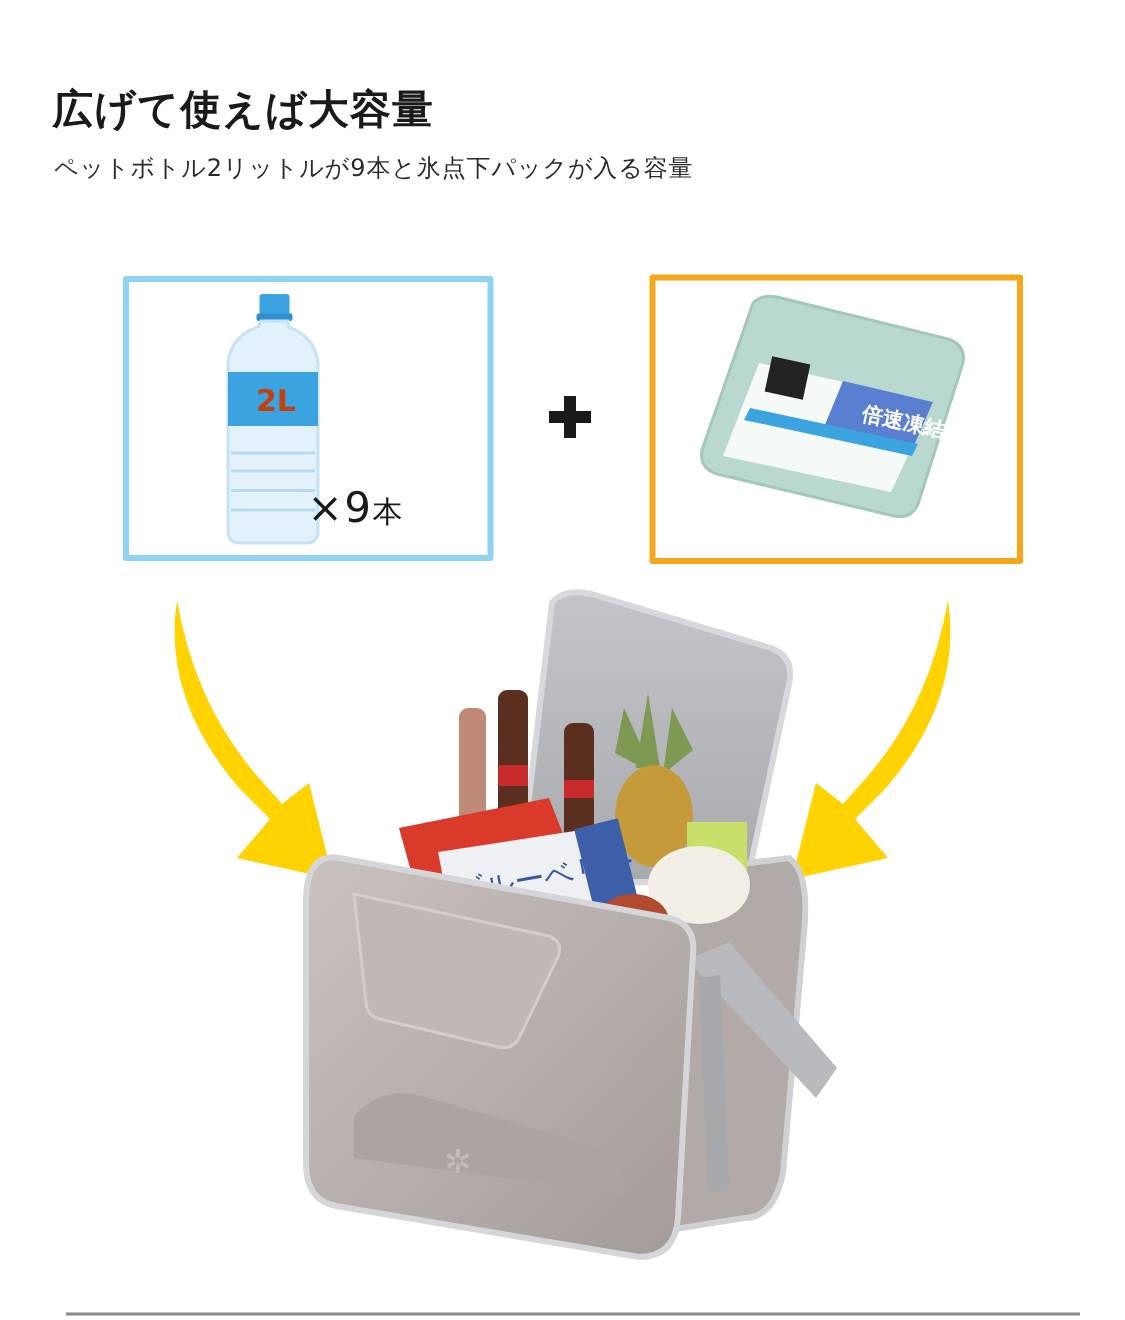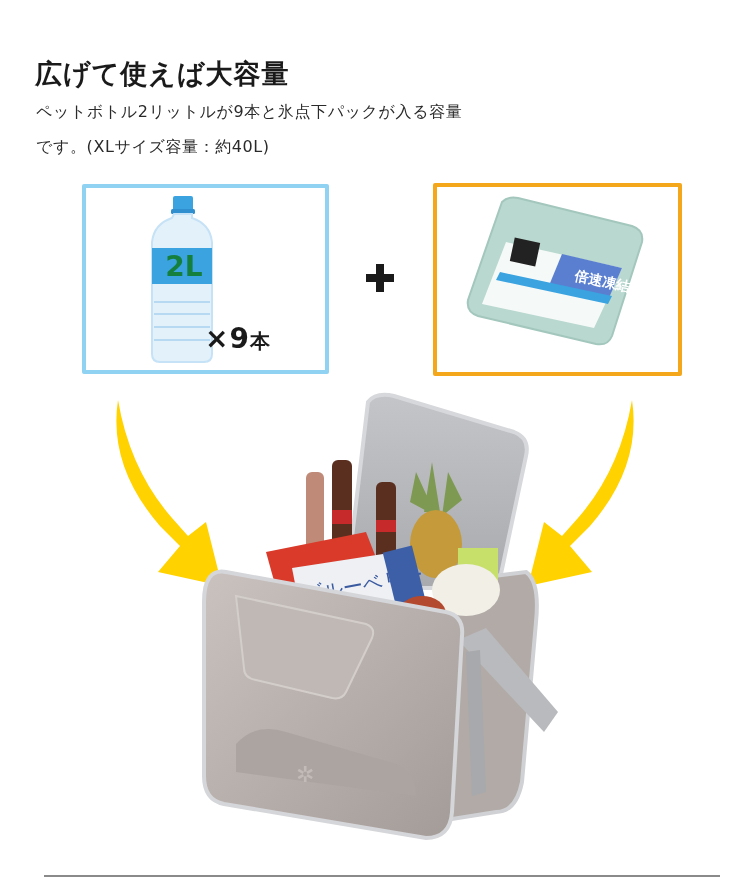--- a/index.html
+++ b/index.html
@@ -9,51 +9,50 @@
            letter-spacing: 1px; color: #1a1a1a; white-space: nowrap; line-height: 44px; }
   .desc { position: absolute; left: 36px; top: 94px; width: 690px; font-size: 16px;
           line-height: 35px; color: #2a2a2a; letter-spacing: 0.6px; }
   .desc span { display: block; white-space: nowrap; }
   .panel { position: absolute; box-sizing: border-box; background: #fff; }
   .panel-bottle { left: 82px; top: 184px; width: 247px; height: 190px;
                   border: 4px solid #8fd2f2; border-radius: 2px; }
   .panel-ice { left: 433px; top: 183px; width: 249px; height: 193px;
                border: 4px solid #f4a71b; border-radius: 2px; }
   .plus { position: absolute; left: 365px; top: 263px; width: 30px; height: 30px; }
-  .qty { position: absolute; left: 205px; top: 322px; font-size: 28px; font-weight: bold;
+  .qty { position: absolute; left: 205px; top: 322px; font-size: 28px; font-weight: normal;
          color: #1a1a1a; white-space: nowrap; letter-spacing: 1px; }
   .qty small { font-size: 20px; }
   .bottom-rule { position: absolute; left: 44px; top: 875px; width: 676px; height: 2px; background: #8a8a8a; }
   svg { display: block; }
   .abs { position: absolute; }
 </style>
 </head>
 <body>
 
 <h1 class="title">広げて使えば大容量</h1>
 
 <div class="desc">
   <span>ペットボトル2リットルが9本と氷点下パックが入る容量</span>
-  <span>です。(XLサイズ容量：約40L)</span>
 </div>
 
 <div class="panel panel-bottle"></div>
 <div class="abs" style="left:148px;top:194px;">
   <svg width="68" height="172" viewBox="0 0 68 172">
     <rect x="25" y="2" width="20" height="16" rx="2" fill="#3aa3e0"></rect>
     <rect x="23" y="15" width="24" height="5" rx="1.5" fill="#2f8fcf"></rect>
     <path d="M26 20 L44 20 L44 24 Q62 30 64 48 L64 160 Q64 168 56 168 L12 168 Q4 168 4 160 L4 48 Q6 30 24 24 Z" fill="#e3f1fb" stroke="#c6e2f6" stroke-width="2"></path>
     <rect x="4" y="54" width="60" height="36" fill="#3aa3e0"></rect>
     <line x1="6" y1="108" x2="62" y2="108" stroke="#b7d9f2" stroke-width="2"></line>
     <line x1="6" y1="120" x2="62" y2="120" stroke="#b7d9f2" stroke-width="2"></line>
     <line x1="6" y1="133" x2="62" y2="133" stroke="#b7d9f2" stroke-width="2"></line>
     <line x1="6" y1="146" x2="62" y2="146" stroke="#b7d9f2" stroke-width="2"></line>
   </svg>
 </div>
-<div class="abs" style="left:152px;top:252px;width:64px;text-align:center;color:#15803d;font-size:28px;font-weight:bold;line-height:30px;">2L</div>
+<div class="abs" style="left:152px;top:252px;width:64px;text-align:center;color:#c2410c;font-size:20px;font-weight:bold;line-height:30px;">2L</div>
 <div class="qty">
   <span>×</span><span>9</span><small>本</small>
 </div>
 
 <div class="plus">
   <svg width="30" height="30" viewBox="0 0 30 30">
     <rect x="11" y="1" width="8" height="28" fill="#1a1a1a"></rect>
     <rect x="1" y="11" width="28" height="8" fill="#1a1a1a"></rect>
   </svg>
 </div>

